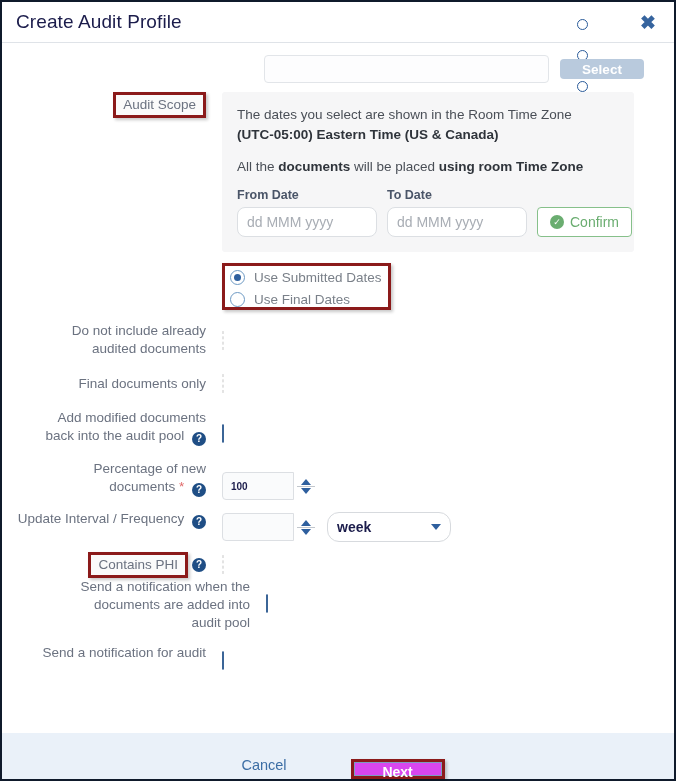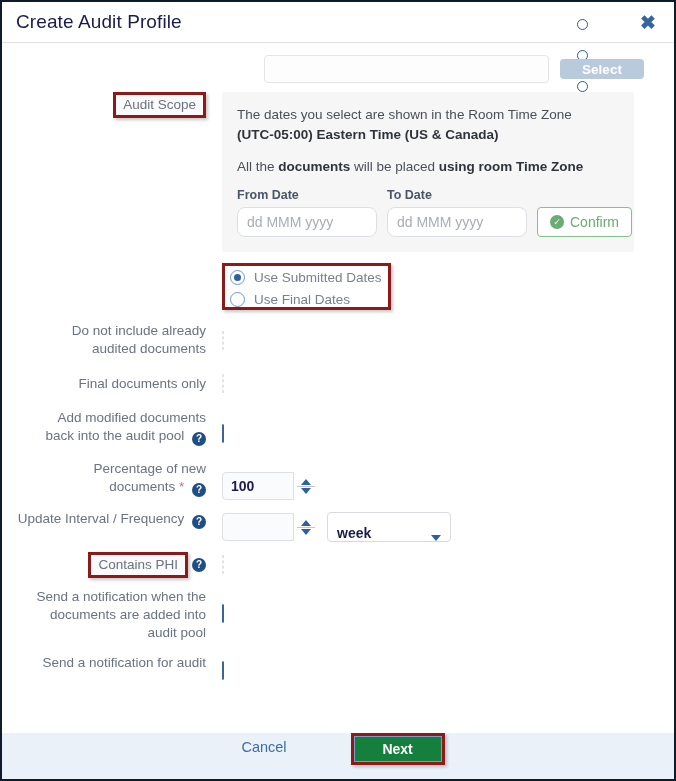--- a/index.html
+++ b/index.html
@@ -121,60 +121,60 @@
   .radio-text.dark { color:#6b7280; }
 
   
   .cb { width:17px; height:17px; border:1.8px solid #3b6597; border-radius:2px; background:#fff; }
   .cb.disabled { border:1.4px dashed #e3e3e3; }
 
   
   .spin-wrap { display:flex; align-items:center; }
   .spin-input {
     width:72px; height:28px; border:1px solid #dcdfe3; border-radius:4px 0 0 4px;
-    background:#fafbfc; font-family:inherit; font-size:14px; padding:0 8px;
+    background:#fafbfc; font-family:inherit; font-size:10px; padding:0 8px;
     color:#1b1c4b; font-weight:bold;
   }
   .spin-btns {
     display:flex; flex-direction:column; align-items:center; justify-content:center;
     width:20px; gap:1px; margin-left:2px;
   }
   .tri-up { width:0;height:0;border-left:5px solid transparent;border-right:5px solid transparent;border-bottom:6px solid #2e5f9e; }
   .tri-dn { width:0;height:0;border-left:5px solid transparent;border-right:5px solid transparent;border-top:6px solid #2e5f9e; }
   .spin-div { width:18px; height:1px; background:#c2c7cd; }
 
   
   .sel-box {
-    width:124px; height:30px; border:1px solid #d7dade; border-radius:4px;
-    background:#fff; display:flex; align-items:flex-end; padding:0 9px;
+    width:124px; height:30px; border:1px solid #d7dade; border-radius:12px;
+    background:#fff; display:flex; align-items:center; padding:0 9px;
     font-size:14px; color:#1b1c4b; font-weight:bold; margin-left:11px; cursor:pointer;
   }
   .sel-caret { margin-left:auto; width:0;height:0;border-left:5px solid transparent;border-right:5px solid transparent;border-top:6px solid #2e5f9e; }
 
   
   .help {
     display:inline-flex; align-items:center; justify-content:center;
     width:14px; height:14px; border-radius:50%; background:#1f4e85;
     color:#fff; font-size:10px; font-weight:bold; line-height:1;
     vertical-align:-2px; margin-left:4px;
   }
   .req { color:#e06a6a; }
 
   
   .footer {
     flex:0 0 46px; height:46px; background:#eaf1f9;
-    display:flex; align-items:flex-start; justify-content:center; gap:54px;
+    display:flex; align-items:flex-end; justify-content:center; gap:54px;
   }
   .btn-cancel {
     background:none; border:none; font-family:inherit;
     font-size:14.5px; color:#3c6ea5; cursor:pointer; padding:6px 10px;
   }
   .next-annot { border:3px solid #8b1a1a; box-shadow:2px 2px 3px rgba(0,0,0,.22); }
   .btn-next {
-    width:88px; height:26px; background:#15803d; border:1px solid #7b9ec0;
+    width:88px; height:14px; background:#d946ef; border:1px solid #7b9ec0;
     color:#ffffff; font-size:14px; font-weight:bold; font-family:inherit; cursor:pointer;
     display:block;
   }
 </style>
 </head>
 <body>
 
 <div class="dialog">
 
   <div class="header">
@@ -318,21 +318,21 @@
     <div class="row" style="margin-top:10px;">
       <div class="lbl" style="display:flex; align-items:center; justify-content:flex-end;">
         <span class="annot">Contains PHI</span>
         <span class="help">?</span>
       </div>
       <div class="ctl" style="padding-top:4px;">
         <span class="cb disabled"></span>
       </div>
     </div>
 
-    <div class="row" style="margin-top:10px;">
+    <div class="row" style="padding-left:44px;">
       <div class="lbl">
         <span>Send a notification when the</span><br>
         <span>documents are added into</span><br>
         <span>audit pool</span>
       </div>
       <div class="ctl" style="padding-top:17px;">
         <span class="cb"></span>
       </div>
     </div>
 

